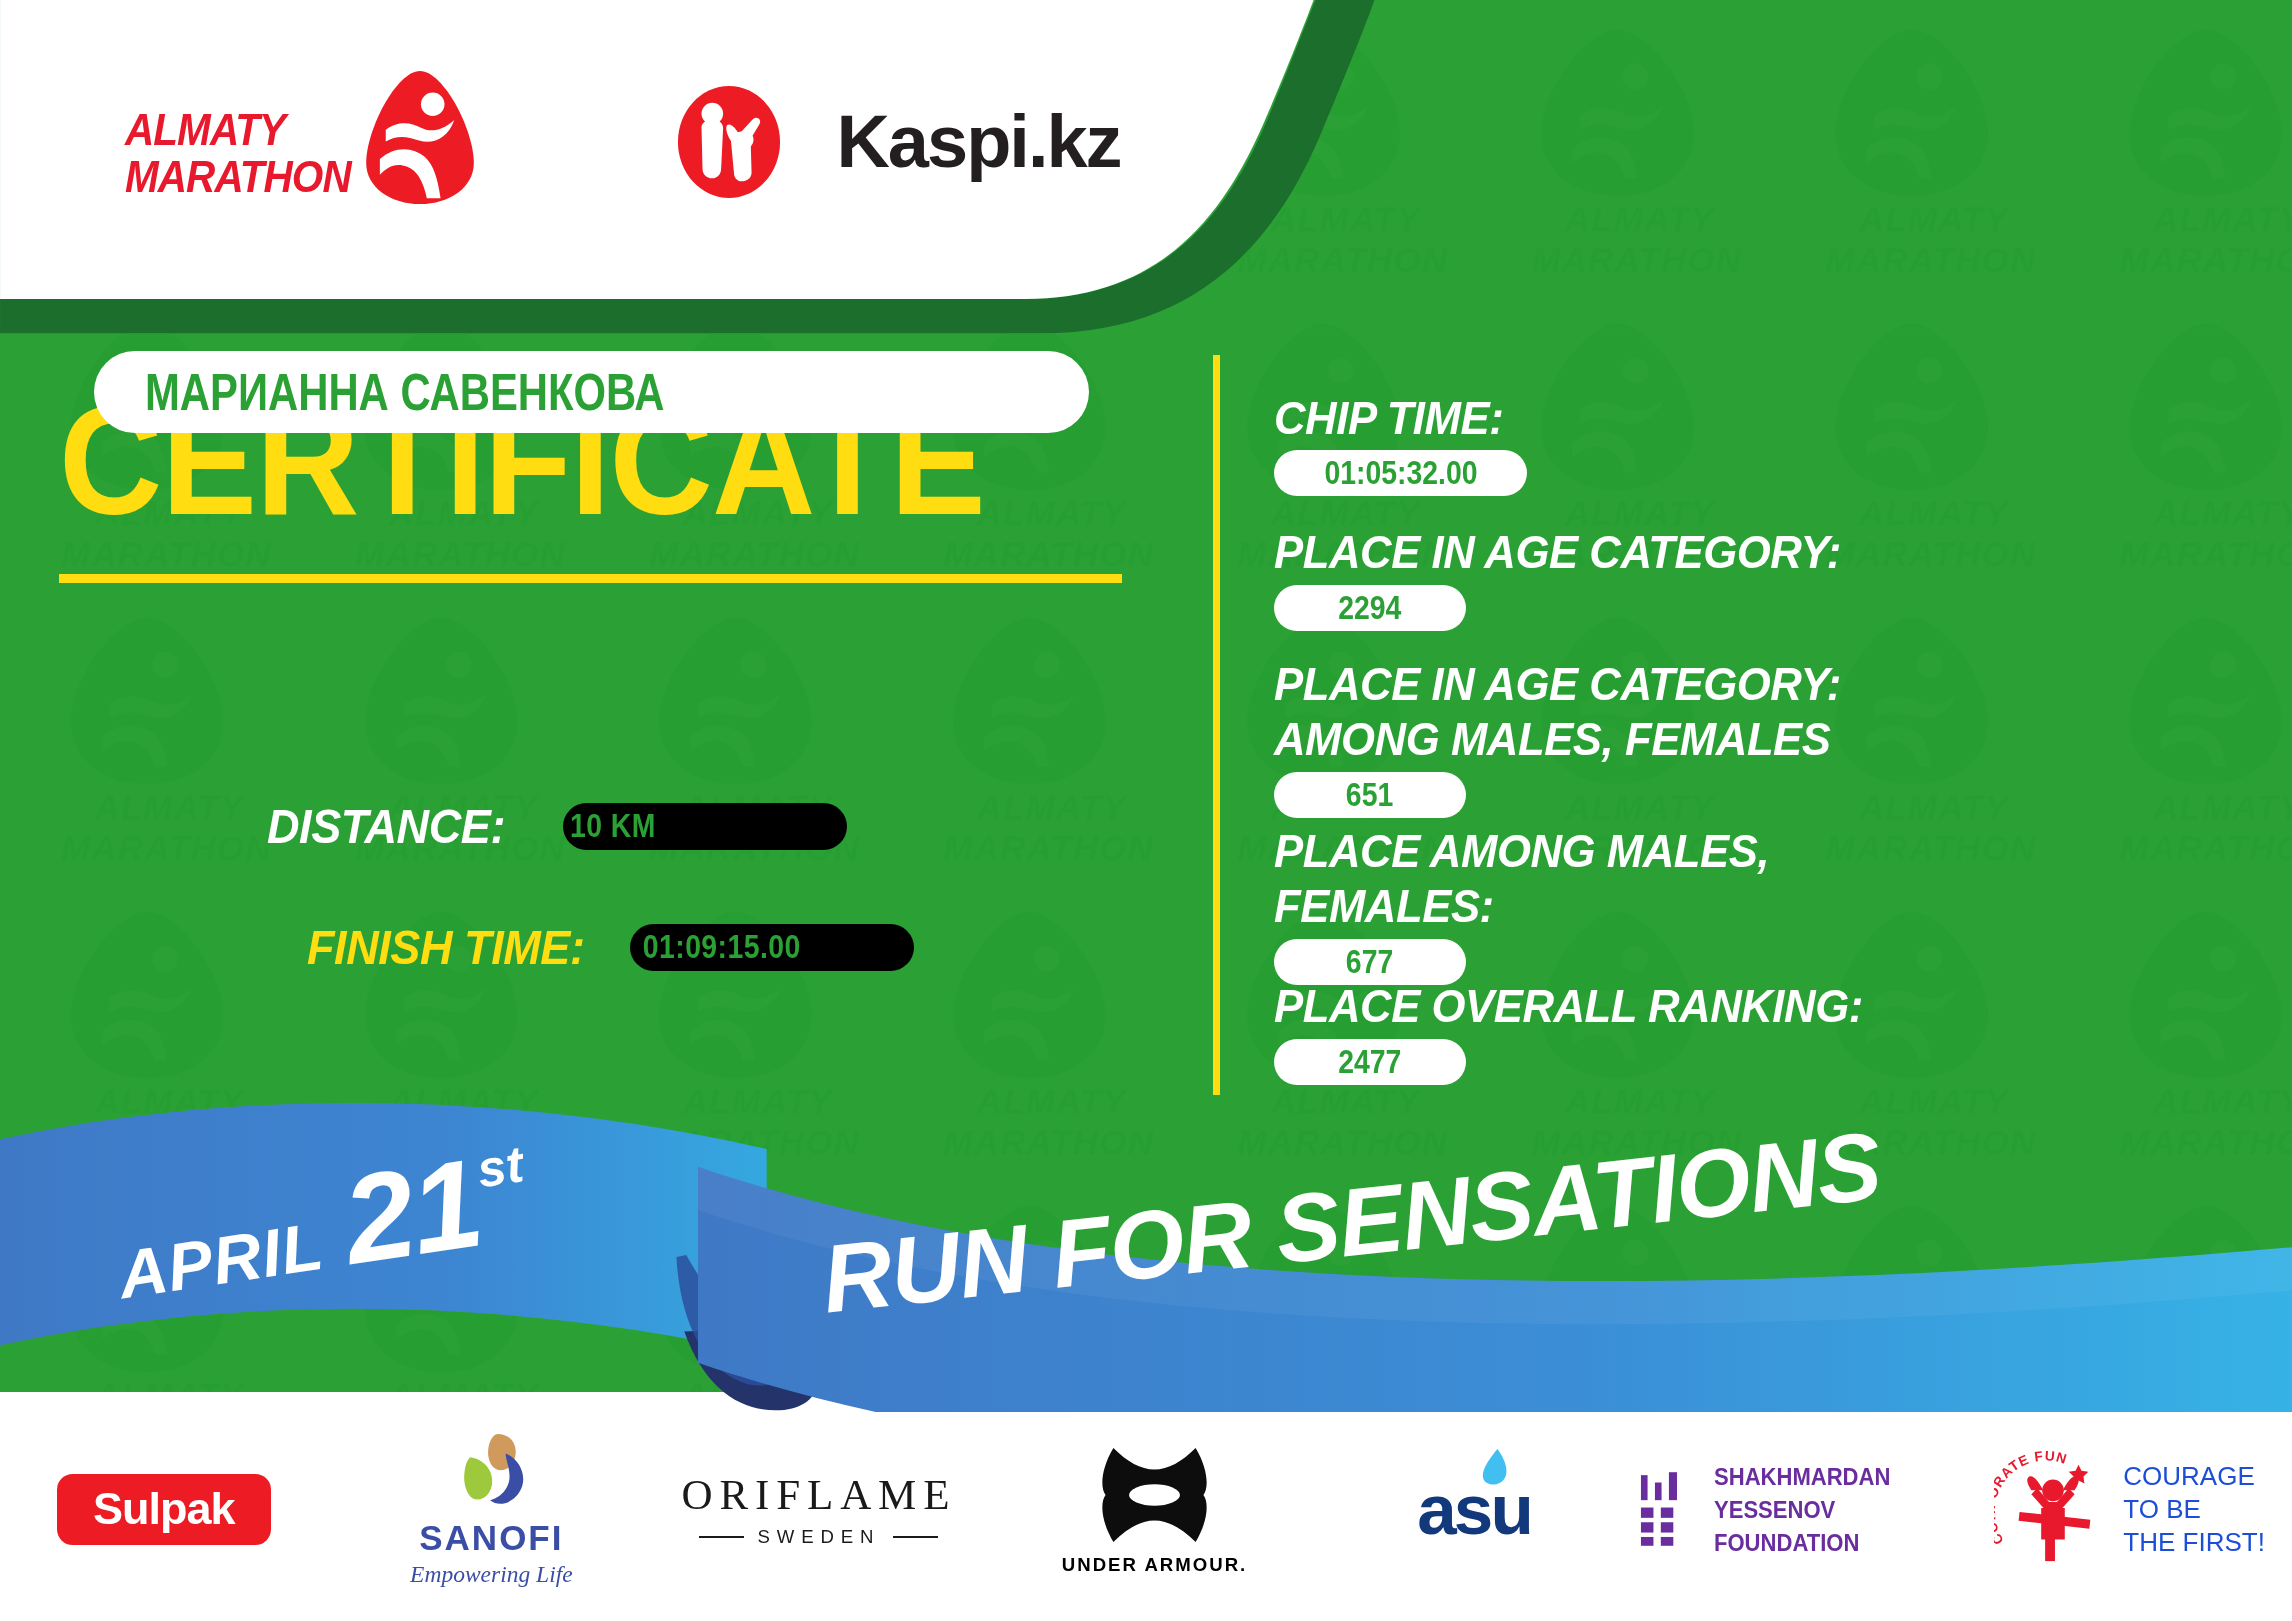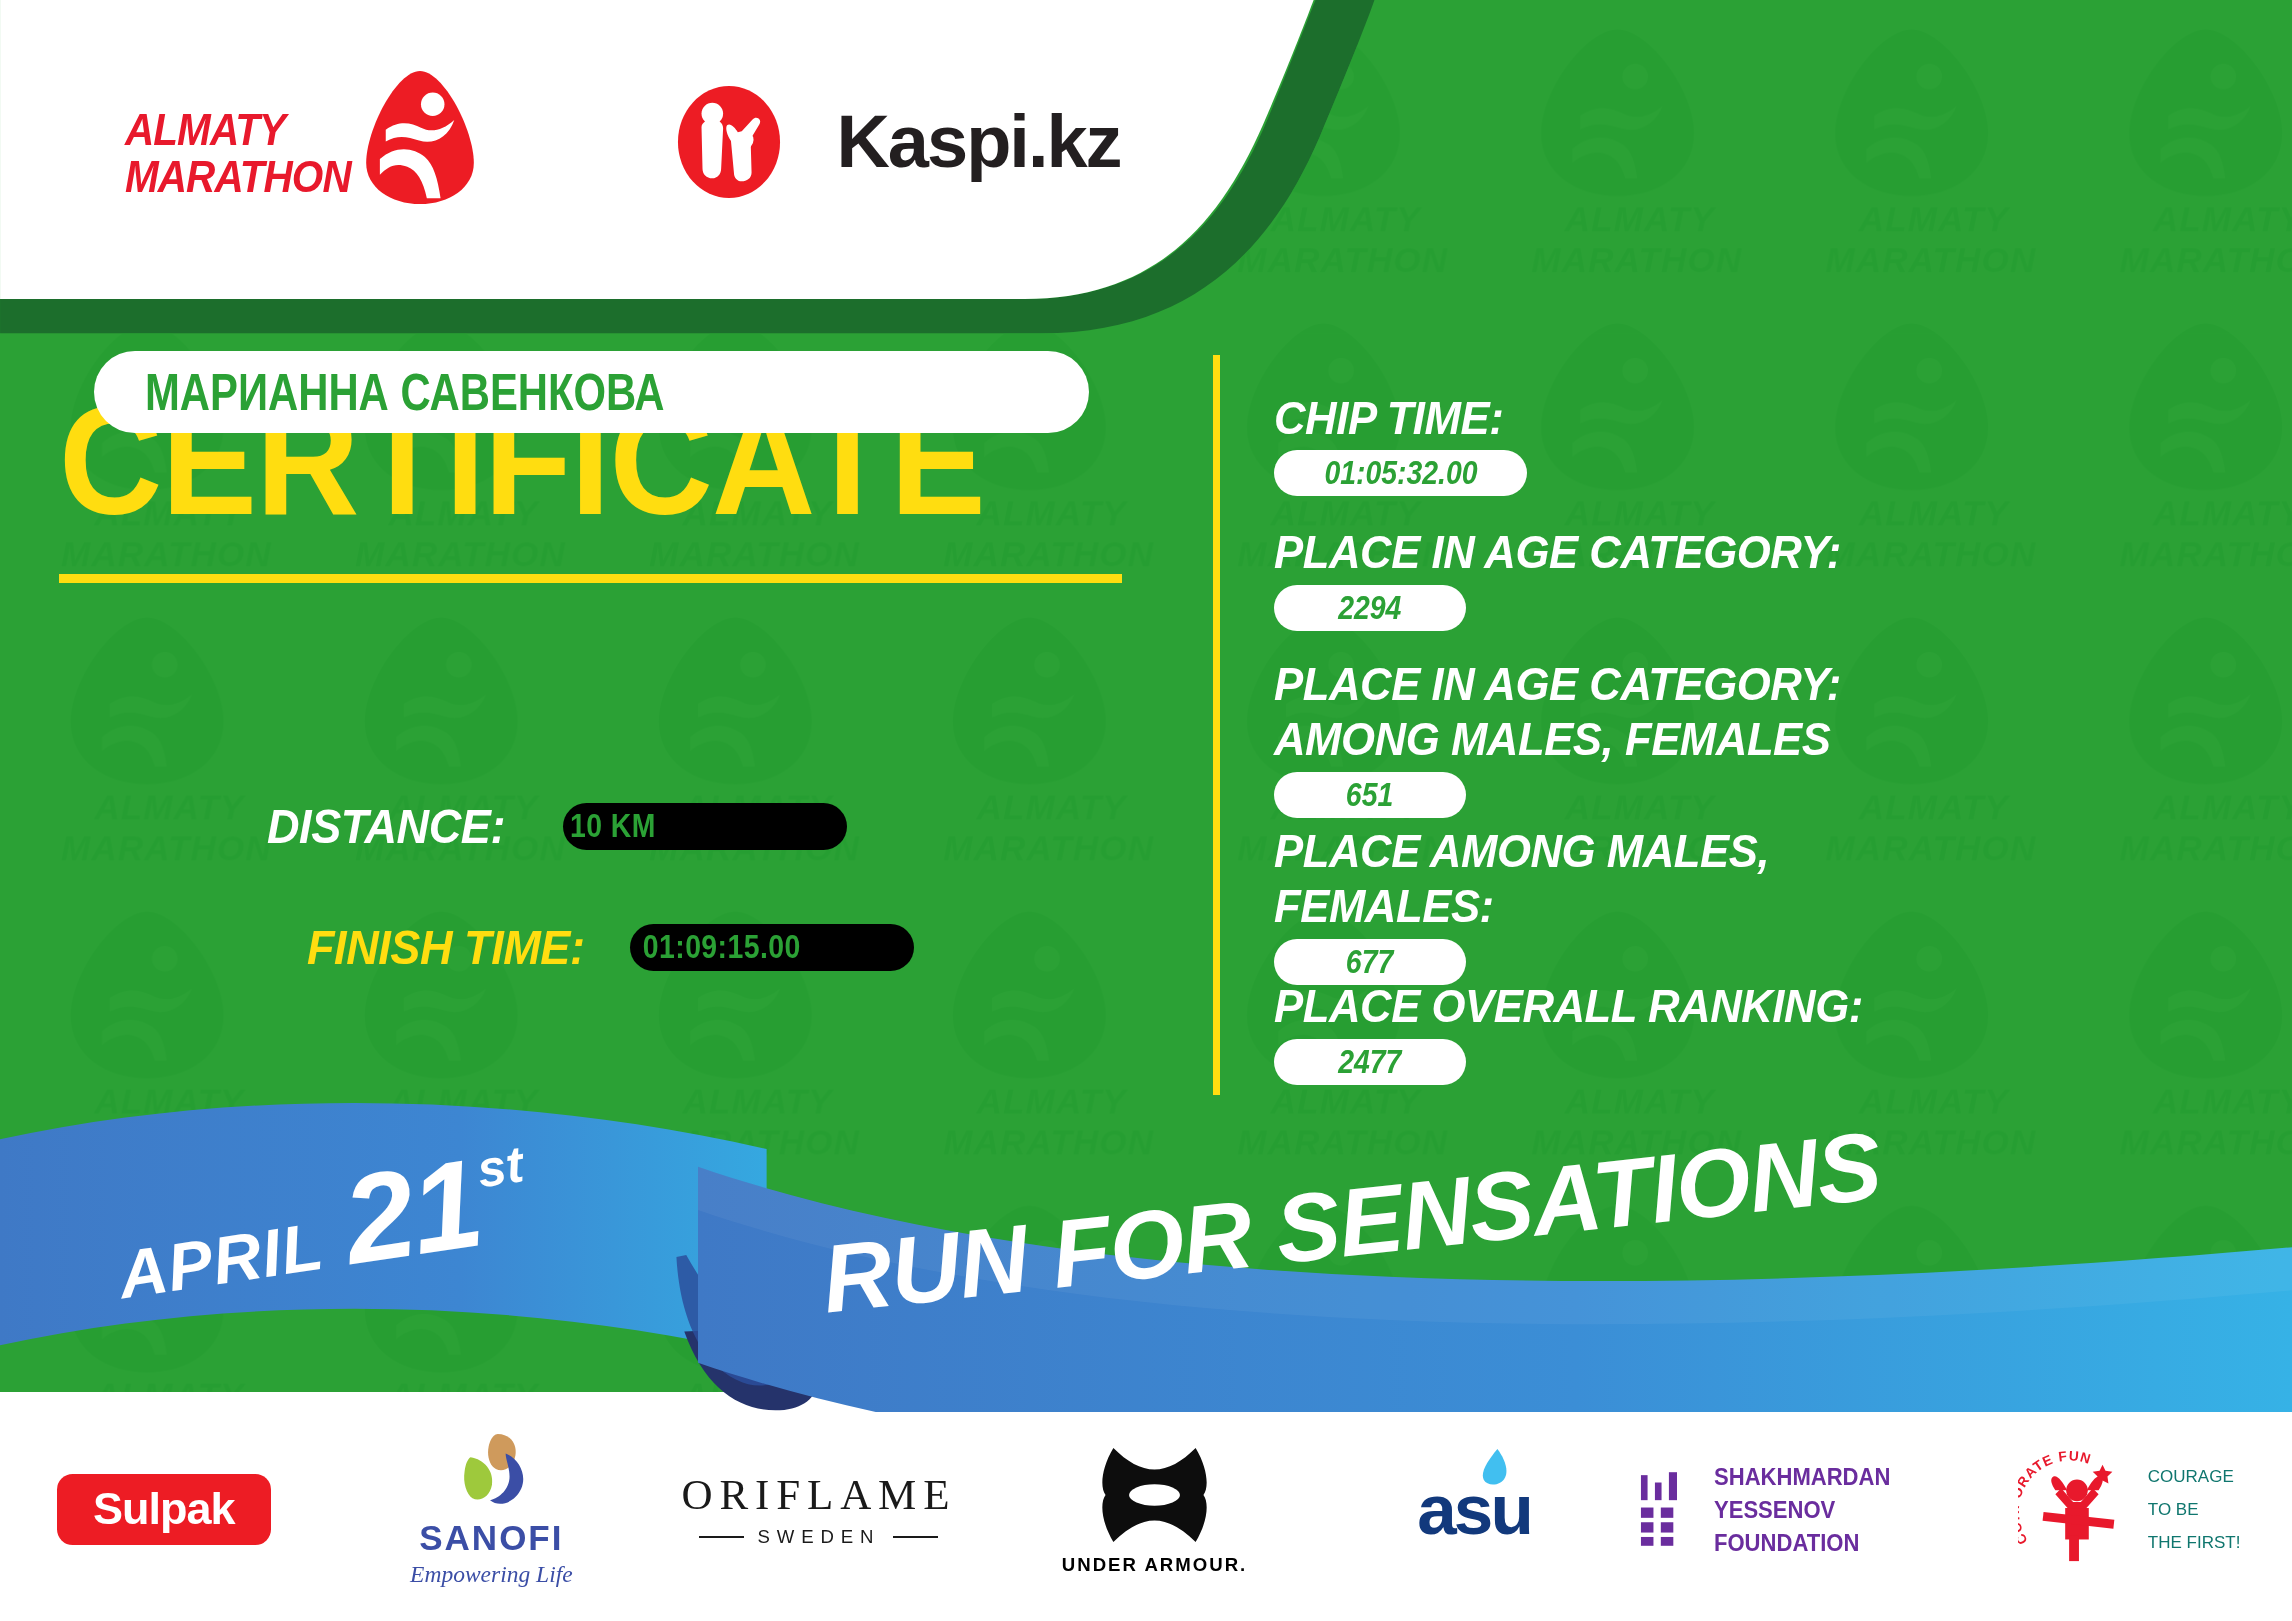--- a/index.html
+++ b/index.html
@@ -192,21 +192,20 @@
     border-radius: 23.5px;
     height: 46px;
     min-width: 186px;
     display: flex; align-items: center; justify-content: center;
     color: #2ba135;
     font-size: 33px;
     font-weight: bold;
     flex: 0 0 auto;
     margin-top: 5.9px;
     font-family: "Liberation Sans", sans-serif;
-    font-style: italic;
   }
   .stat-pill span { transform: scaleX(0.86); display:block; white-space: nowrap; }
 
   #stat-0 { top: 17.6px; }
   #stat-0 .stat-pill { width: 253px; }
   #stat-1 { top: 152px; }
   #stat-1 .stat-pill { width: 192px; }
   #stat-2 { top: 284px; }
   #stat-2 .stat-pill { width: 192px; }
   #stat-3 { top: 451px; }
@@ -351,22 +350,22 @@
     line-height: 33px;
     letter-spacing: 0px;
     transform: scaleX(0.9);
     transform-origin: left center;
     white-space: pre-line;
     font-family: "Liberation Sans", sans-serif;
   }
 
   .courage { display:flex; align-items:center; gap: 13.7px; }
   .courage-txt {
-    color: #0f766e;
-    font-size: 17px;
+    color: #1d4ed8;
+    font-size: 26px;
     line-height: 33px;
     white-space: pre-line;
     font-family: "Liberation Sans", sans-serif;
   }
 </style>
 </head>
 <body>
 
 <div id="cert">
 

